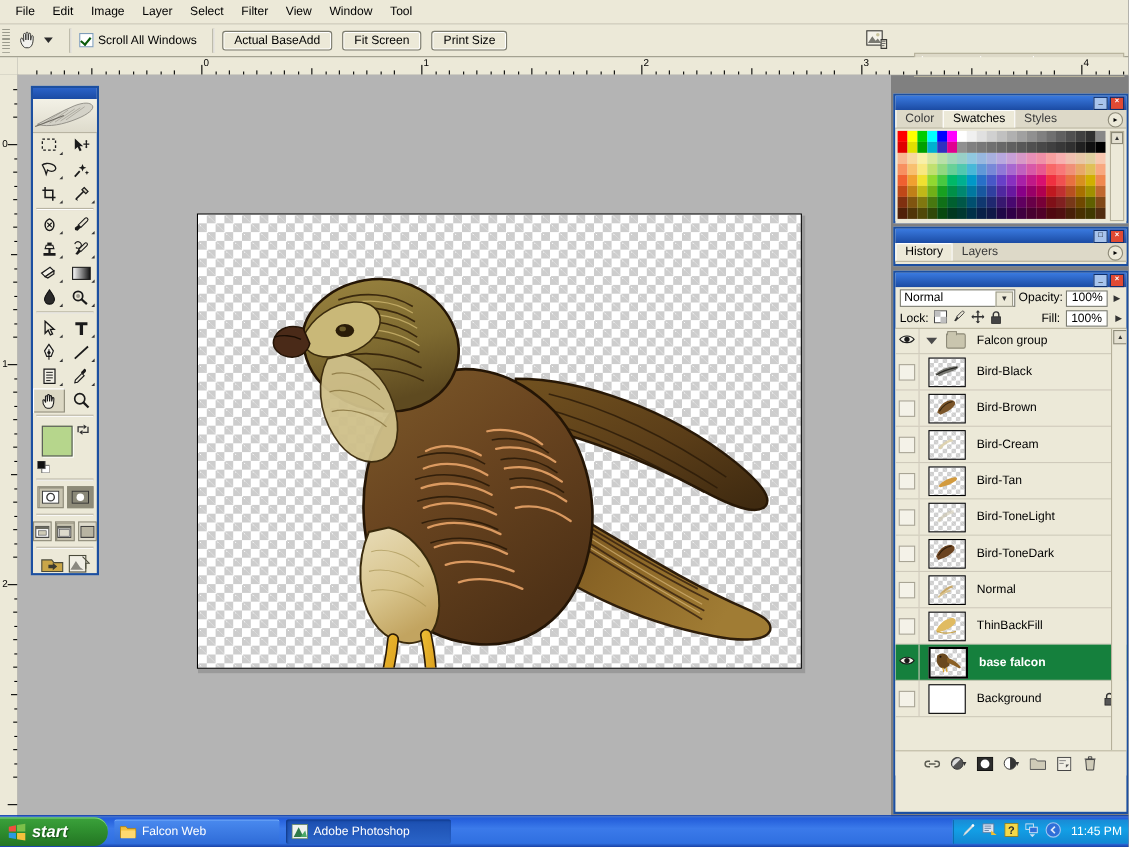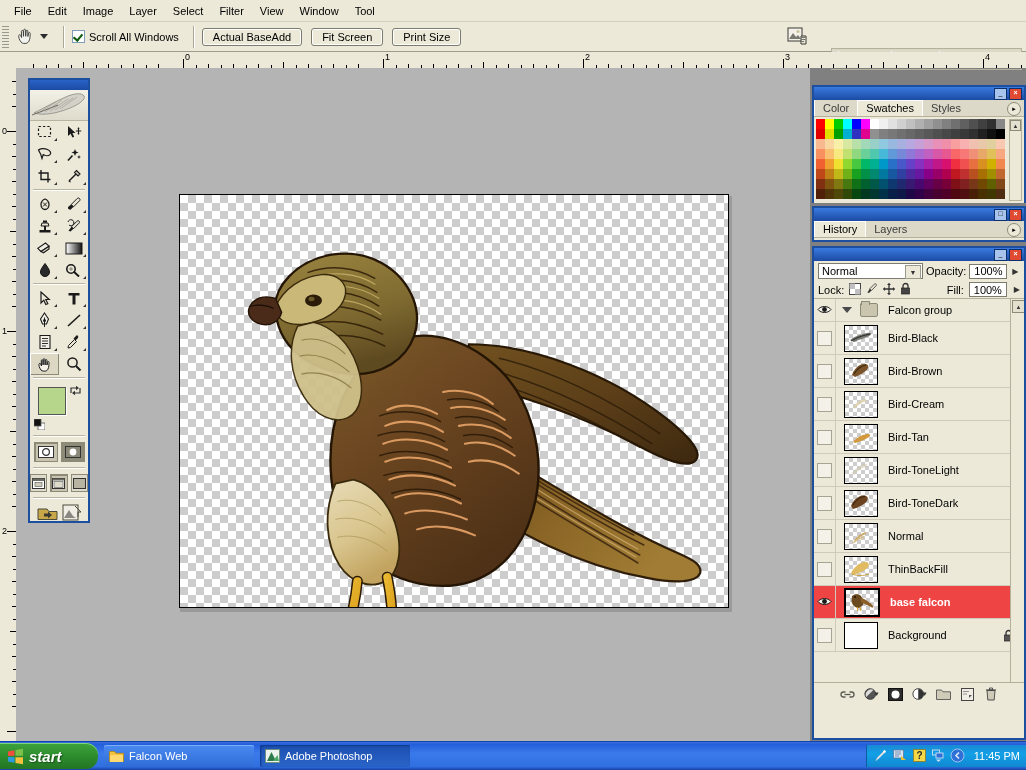--- a/index.html
+++ b/index.html
@@ -129,21 +129,21 @@
     border:1px solid #9d9b8a;display:flex;align-items:center;justify-content:center;font-size:7px;color:#333;}
   .op-label{font-size:11px;color:#000;}
   .op-val{width:38px;height:15px;border:1px solid #7b7b6e;background:#fff;font-size:11px;
     display:flex;align-items:center;justify-content:center;box-sizing:border-box;}
   .spin{font-size:8px;color:#333;padding-left:2px;}
   .lock-row{height:18px;display:flex;align-items:center;padding:0 4px;gap:5px;box-sizing:border-box;
     border-bottom:1px solid #b5b09a;}
   .lay-list{background:#ece9d8;overflow:hidden;position:relative;}
   .lay-row{height:32px;display:flex;align-items:center;border-bottom:1px solid #cfcabb;position:relative;}
   .lay-row.group{height:22px;}
-  .lay-row.sel{background:#ef4444;}
+  .lay-row.sel{background:#15803d;}
   .eyecol{width:22px;height:100%;display:flex;align-items:center;justify-content:center;
     border-right:1px solid #cfcabb;box-sizing:border-box;}
   .eyebox{width:13px;height:13px;border:1px solid #a8a494;background:#f4f2e8;
     display:flex;align-items:center;justify-content:center;}
   .thumb{width:32px;height:25px;border:1px solid #000;margin-left:8px;
     background-image:
       linear-gradient(45deg,#cdcdcd 25%,transparent 25%,transparent 75%,#cdcdcd 75%),
       linear-gradient(45deg,#cdcdcd 25%,transparent 25%,transparent 75%,#cdcdcd 75%);
     background-size:8px 8px;background-position:0 0,4px 4px;background-color:#fff;
     position:relative;overflow:hidden;flex:0 0 auto;}

